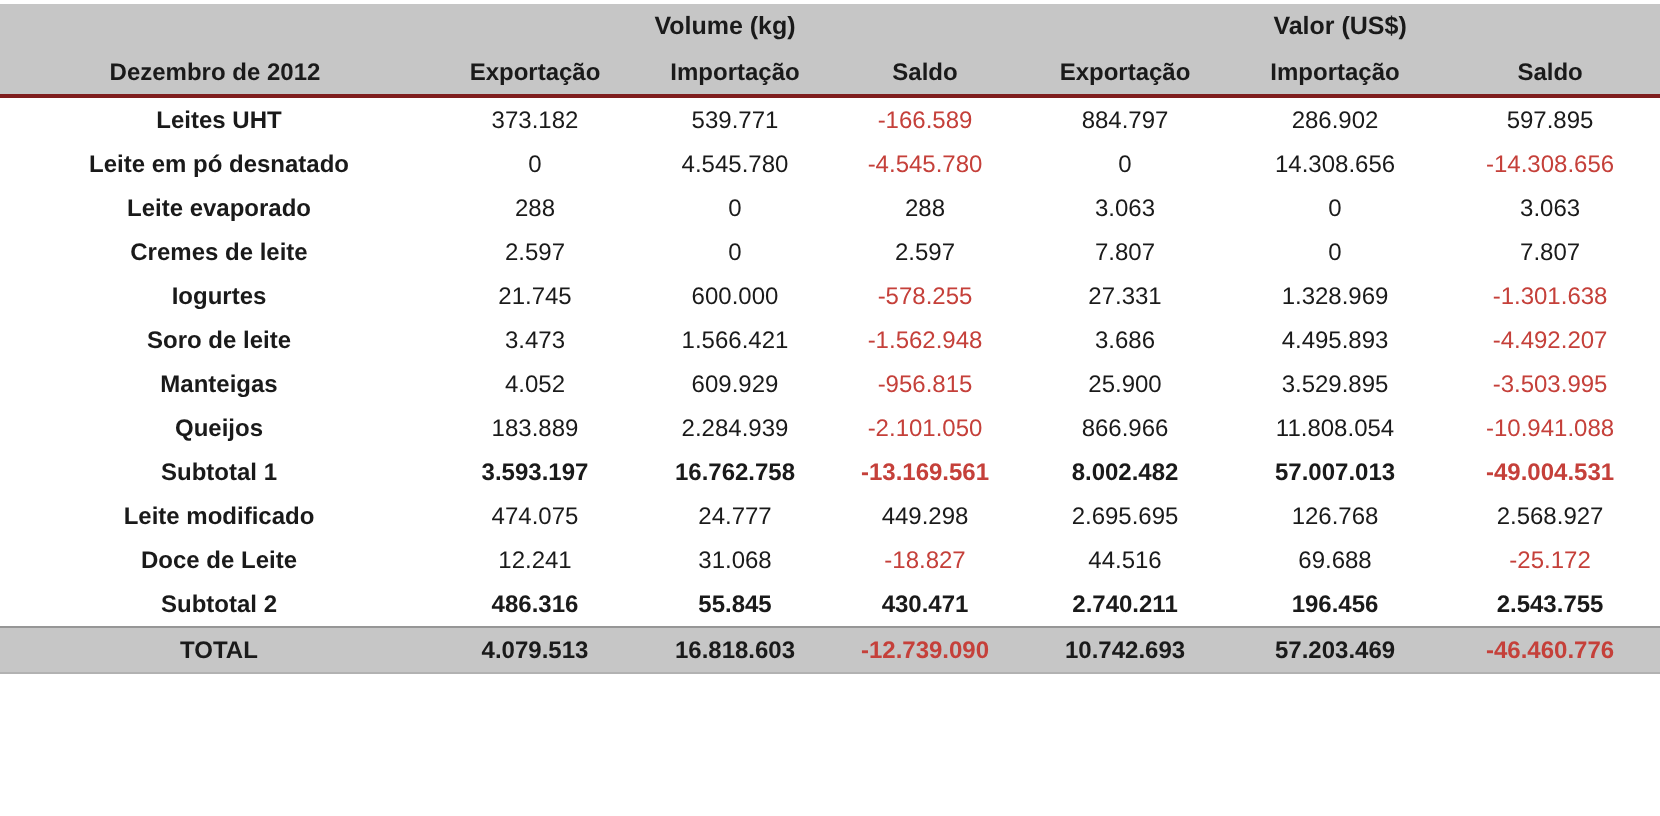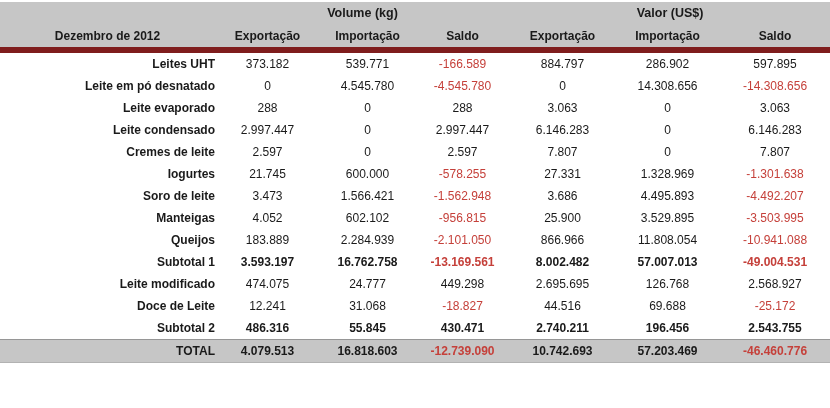--- a/index.html
+++ b/index.html
@@ -35,24 +35,24 @@
     background: var(--header-bg, #c6c6c6);
     font-weight: 700;
     text-align: center;
   }
   tr.grp th {
     height: 22px;
     font-size: 12.5px;
   }
   tr.cols th {
     height: 23px;
-    border-bottom: 6px solid #7f1d1d;
+    border-bottom: 2px solid #7f1d1d;
   }
   td.rowlabel {
-    text-align: right;
+    text-align: center;
     font-weight: 700;
     padding-left: 4px;
   }
   td.num {
     text-align: center;
     font-weight: 400;
   }
   tr.subtotal td {
     font-weight: 700;
   }
@@ -118,29 +118,20 @@
         <tr>
           <td class="rowlabel">Leite evaporado</td>
           <td class="num">288</td>
           <td class="num">0</td>
           <td class="num">288</td>
           <td class="num">3.063</td>
           <td class="num">0</td>
           <td class="num">3.063</td>
         </tr>
         <tr>
-          <td class="rowlabel">Leite condensado</td>
-          <td class="num">2.997.447</td>
-          <td class="num">0</td>
-          <td class="num">2.997.447</td>
-          <td class="num">6.146.283</td>
-          <td class="num">0</td>
-          <td class="num">6.146.283</td>
-        </tr>
-        <tr>
           <td class="rowlabel">Cremes de leite</td>
           <td class="num">2.597</td>
           <td class="num">0</td>
           <td class="num">2.597</td>
           <td class="num">7.807</td>
           <td class="num">0</td>
           <td class="num">7.807</td>
         </tr>
         <tr>
           <td class="rowlabel">Iogurtes</td>
@@ -156,21 +147,21 @@
           <td class="num">3.473</td>
           <td class="num">1.566.421</td>
           <td class="num neg">-1.562.948</td>
           <td class="num">3.686</td>
           <td class="num">4.495.893</td>
           <td class="num neg">-4.492.207</td>
         </tr>
         <tr>
           <td class="rowlabel">Manteigas</td>
           <td class="num">4.052</td>
-          <td class="num">602.102</td>
+          <td class="num">609.929</td>
           <td class="num neg">-956.815</td>
           <td class="num">25.900</td>
           <td class="num">3.529.895</td>
           <td class="num neg">-3.503.995</td>
         </tr>
         <tr>
           <td class="rowlabel">Queijos</td>
           <td class="num">183.889</td>
           <td class="num">2.284.939</td>
           <td class="num neg">-2.101.050</td>

